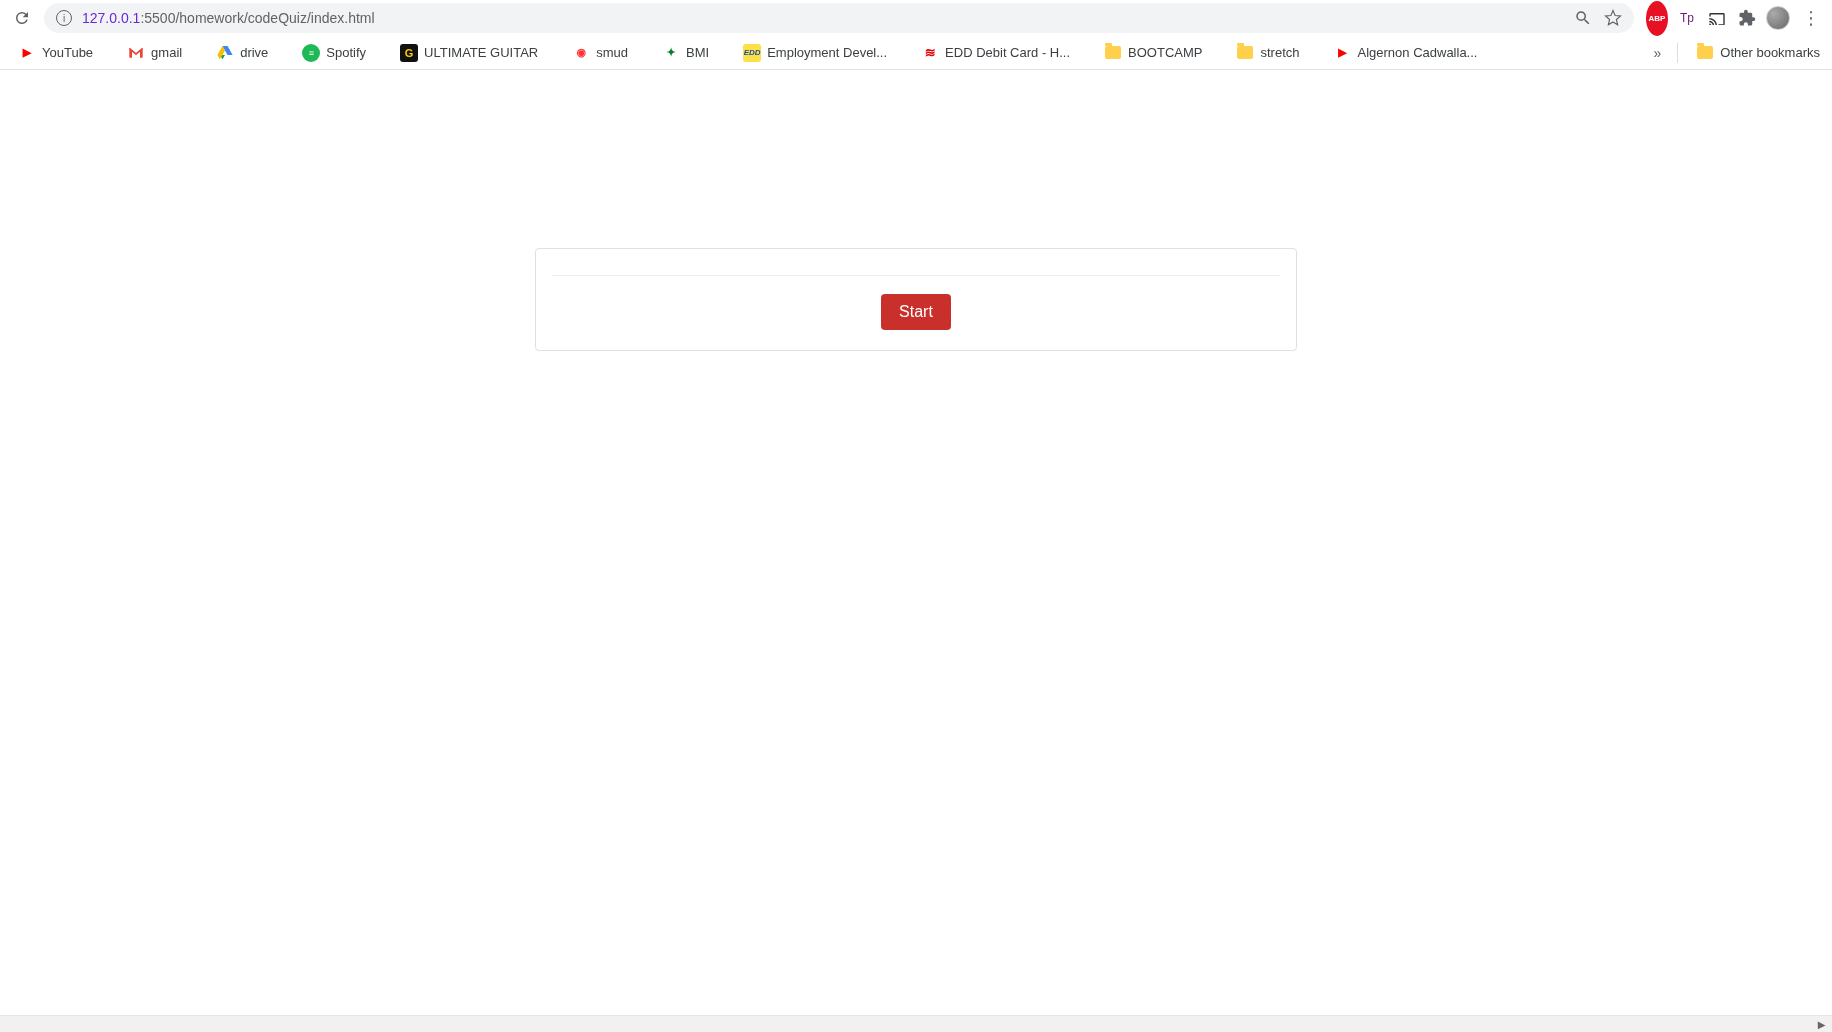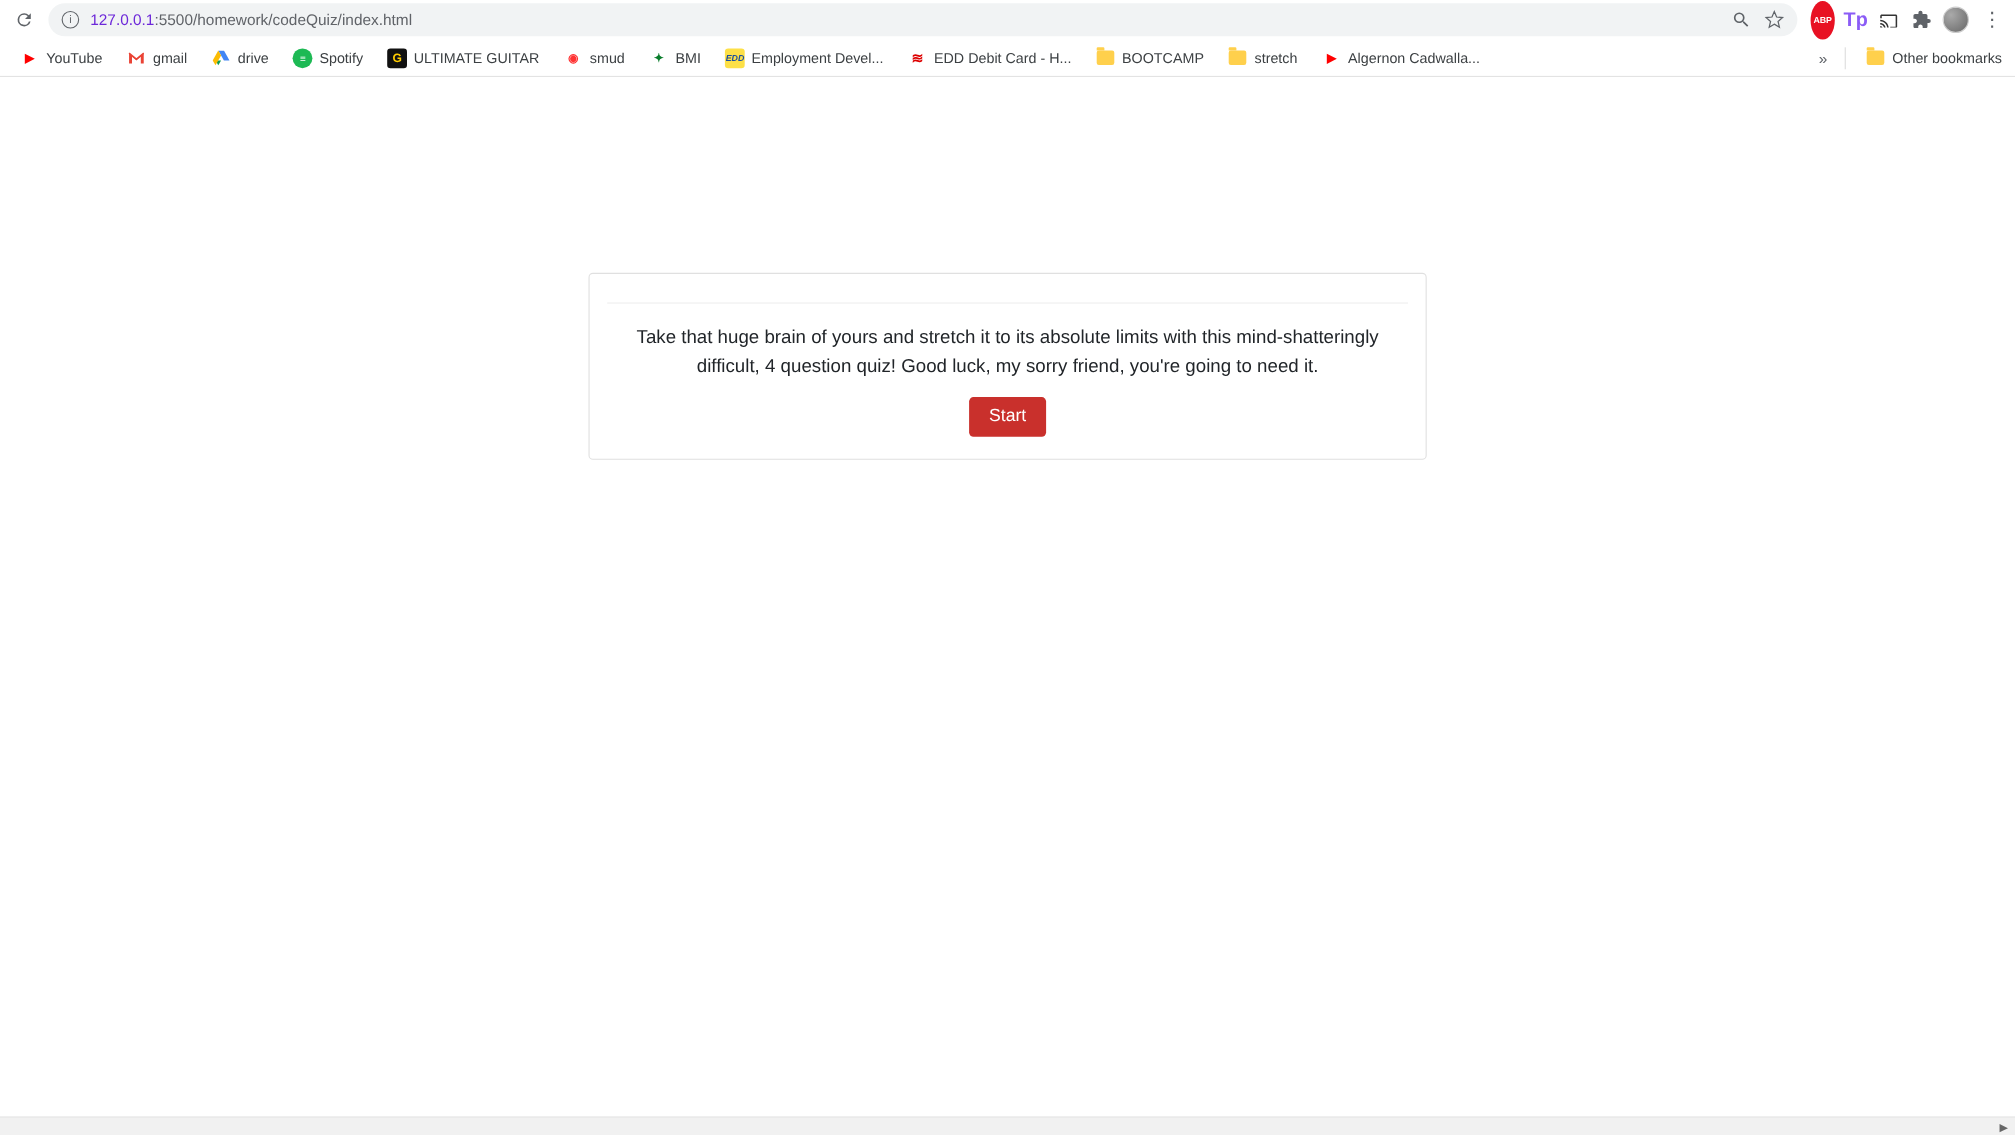--- a/index.html
+++ b/index.html
@@ -66,38 +66,38 @@
     margin-left: 12px;
   }
   .ext-icon {
     width: 22px; height: 35px;
     display: flex; align-items: center; justify-content: center;
     font-size: 11px;
     font-weight: bold;
     border-radius: 3px;
   }
   .abp { background:#e81123; color:#fff; border-radius:50%; font-size:8px; }
-  .tp { color:#8b5cf6; font-weight:bold; font-size:18px; }
+  .tp { color:#701a75; font-weight:normal; font-size:12px; }
   .cast { color:#333; }
   .puzzle { color:#5f6368; }
   .avatar {
     width:24px; height:24px; border-radius:50%;
     background: radial-gradient(circle at 30% 30%, #aaa, #666);
     border:1px solid #ccc;
   }
   .menu-dots { color:#5f6368; font-size:18px; padding:0 4px; }
 
   
   .bookmarks-bar {
     display: flex;
     align-items: center;
     height: 34px;
     padding: 0 10px;
     border-bottom: 1px solid #e3e3e3;
-    gap: 6px;
+    gap: 18px;
   }
   .bookmark {
     display: flex;
     align-items: center;
     gap: 6px;
     padding: 4px 8px;
     border-radius: 4px;
     cursor: pointer;
     font-size: 13px;
     color: #3c4043;
@@ -357,20 +357,19 @@
         </span>
       <span>Other bookmarks</span>
     </div>
   </div>
 </div>
 
 <div class="page">
 
   <div class="card">
     <hr>
-    <p>Take that huge brain of yours and stretch it to its absolute limits with this mind-shatteringly difficult, 4 question quiz! Good luck, my sorry friend, you're going to need it.</p>
     <button class="start-btn">Start</button>
   </div>
 </div>
 
 <div class="bottom-scroll">
   <div class="arrow-r">▶</div>
 </div>
 
 </body></html>

